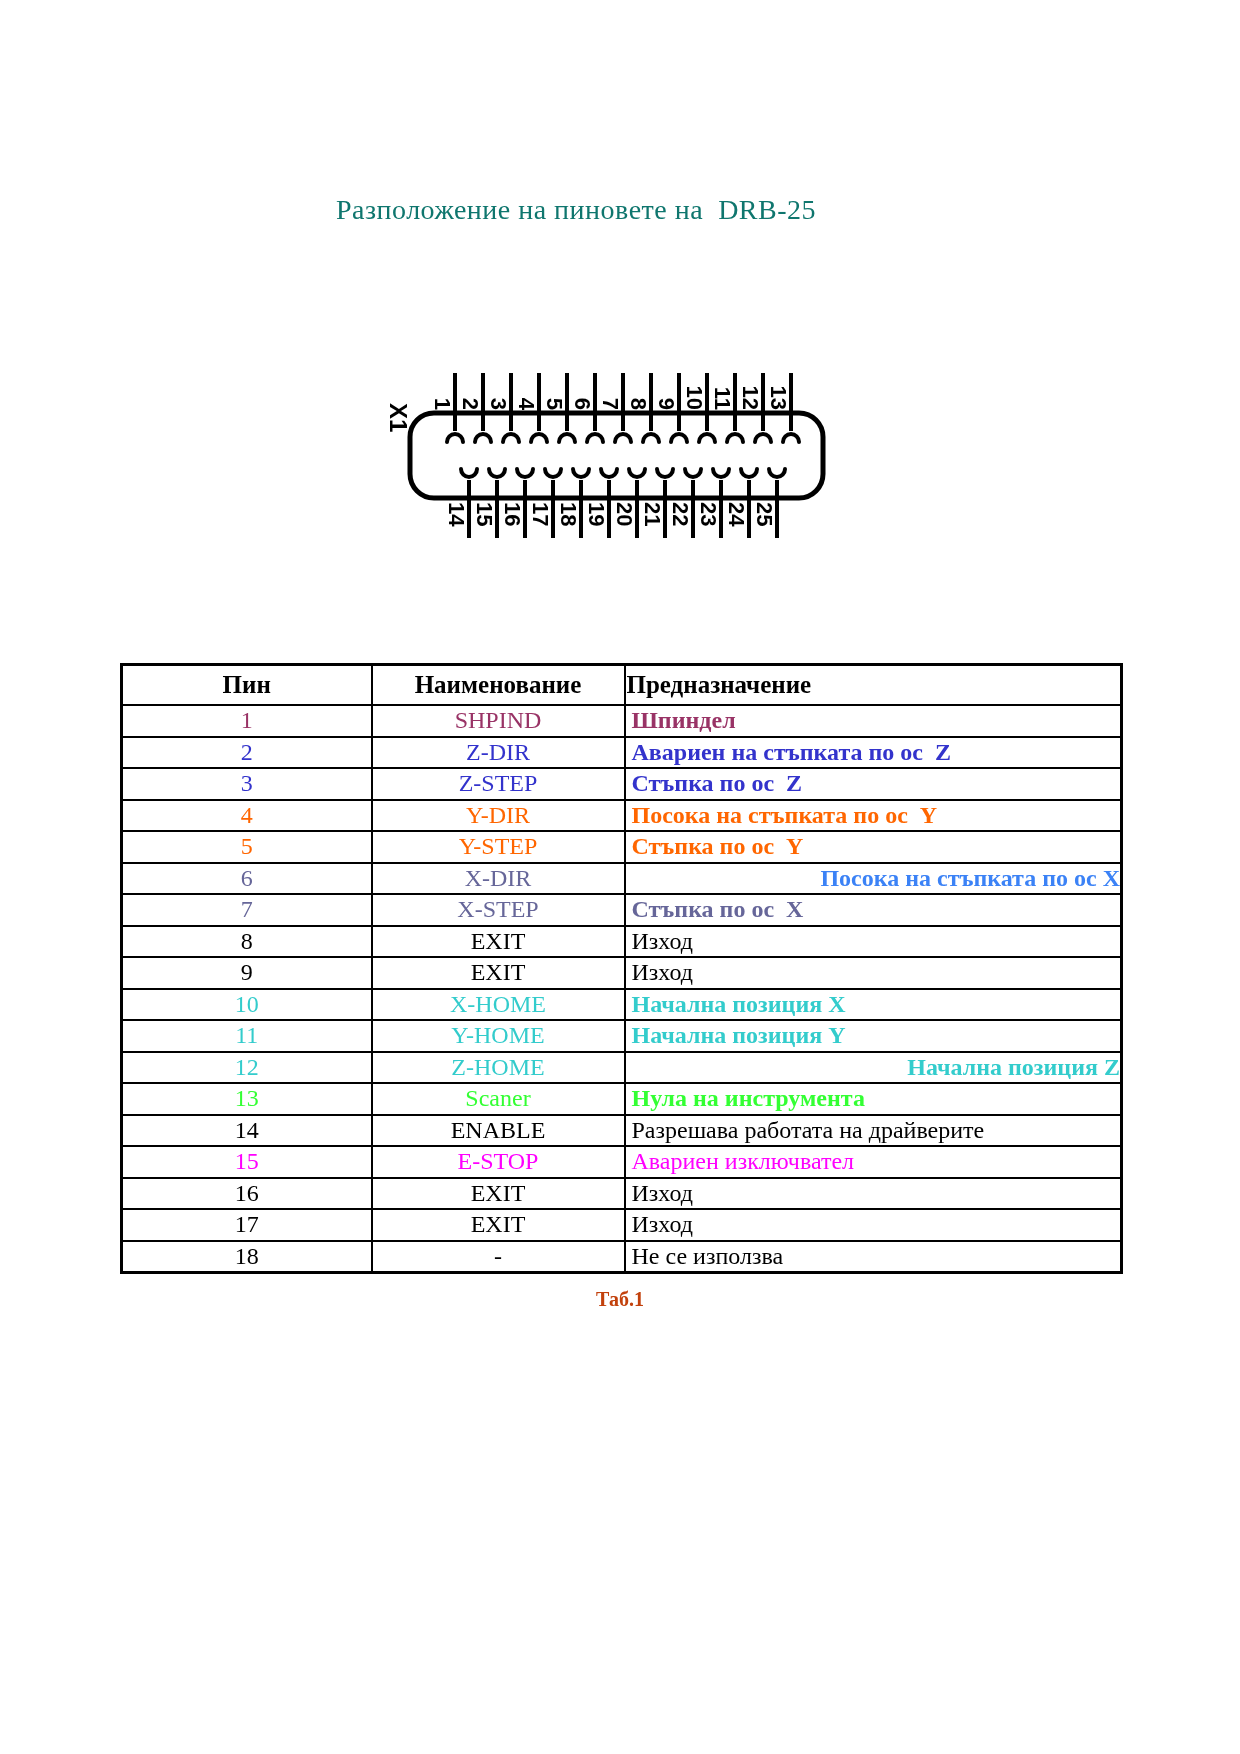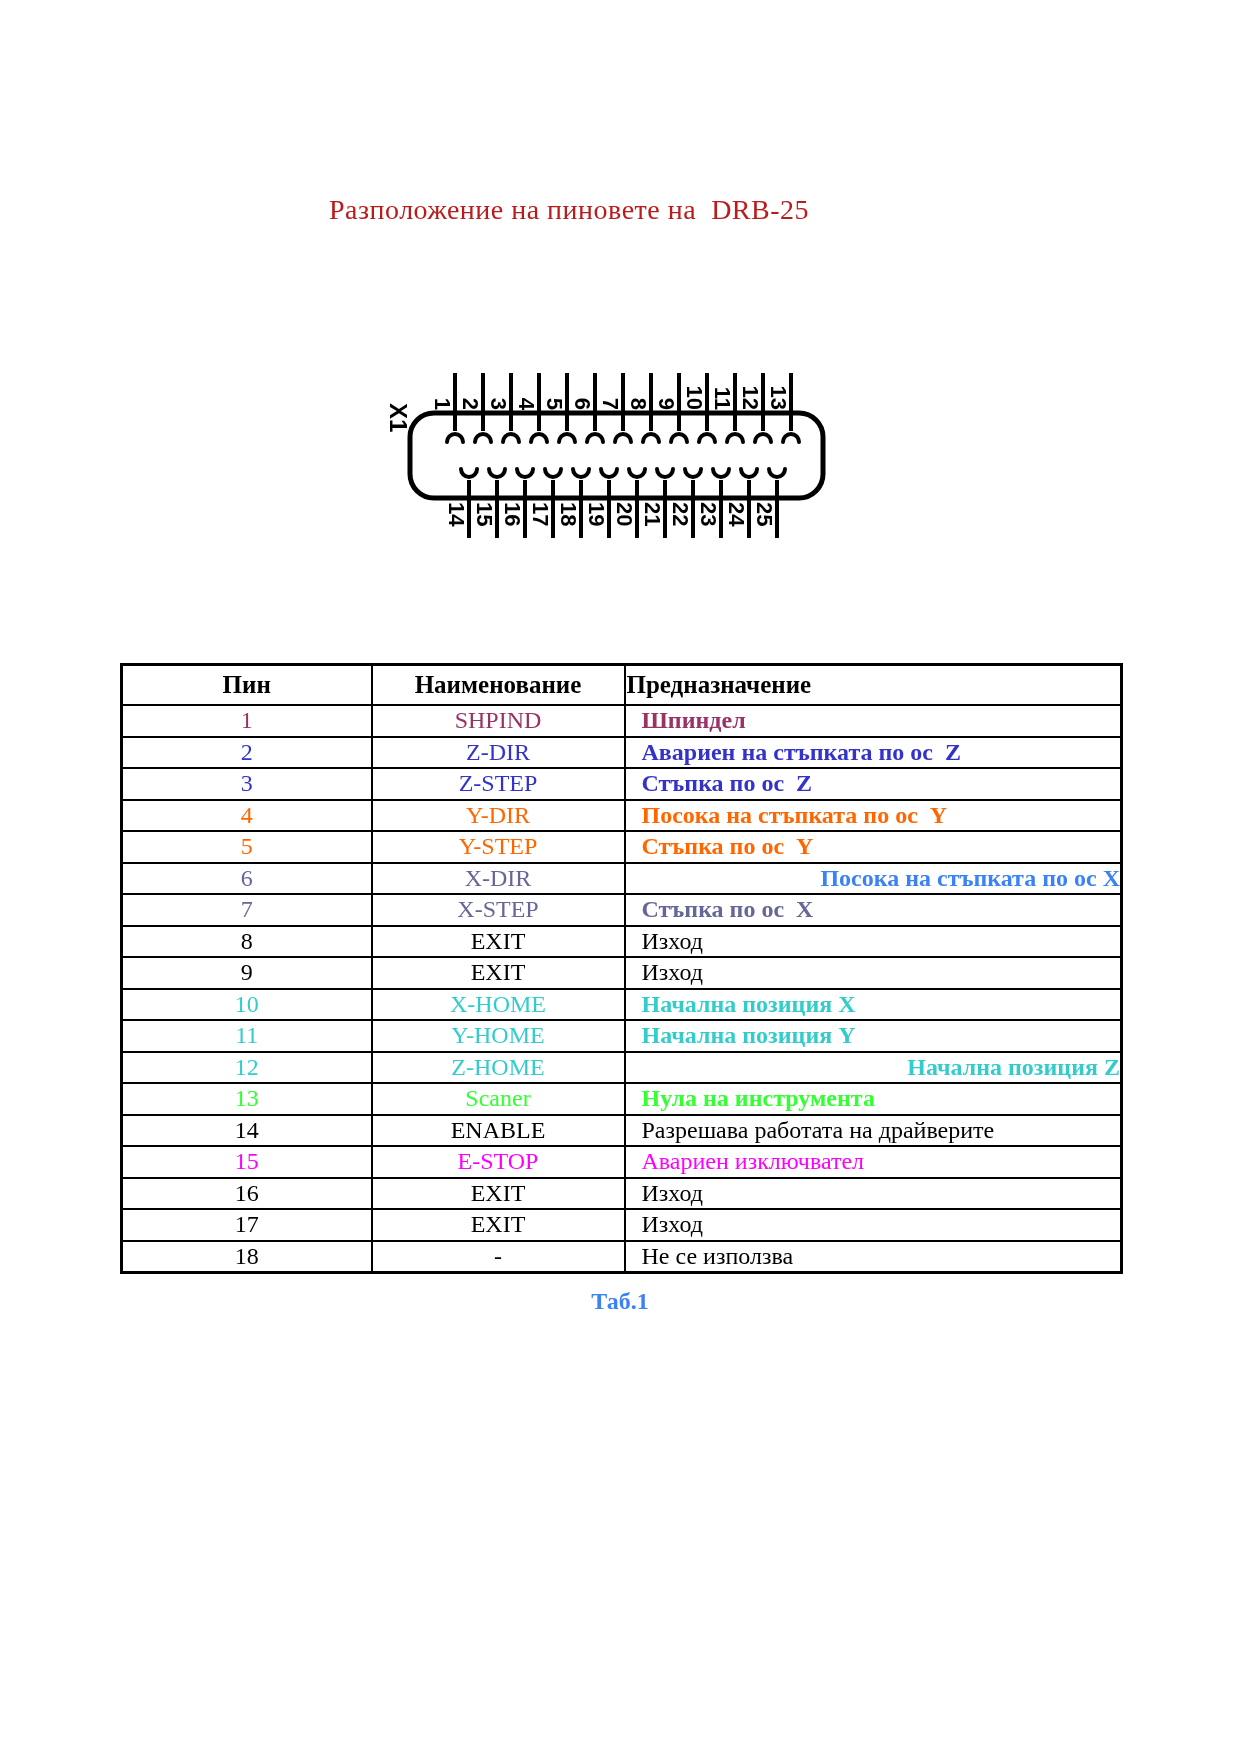--- a/index.html
+++ b/index.html
@@ -53,40 +53,40 @@
   .pin-table td {
     border: 2px solid #000;
     font-size: 24px;
     height: 29.5px;
     padding: 0;
     line-height: 1.05;
   }
   .pin-table td.c-pin, .pin-table td.c-name { text-align: center; }
   .pin-table td.c-desc {
     text-align: left;
-    padding-left: 16px;
+    padding-left: 6px;
     white-space: pre-wrap;
   }
   .table-caption {
     position: absolute;
     left: 120px;
     top: 1288px;
     width: 1000px;
     text-align: center;
-    font-size: 24px;
+    font-size: 20px;
     font-weight: bold;
-    color: #3b82f6;
+    color: #c2410c;
   }
 </style>
 </head>
 <body>
 
 <div class="page">
 
-  <div class="doc-title" style="color: #b91c1c;">Разположение на пиновете на  DRB-25</div>
+  <div class="doc-title" style="color: #0f766e; margin-left: 7px;">Разположение на пиновете на  DRB-25</div>
 
   <svg class="connector-svg" viewBox="0 0 480 250">
     <rect x="40" y="88" width="413" height="85" rx="24" ry="24" fill="none" stroke="#000" stroke-width="5"></rect>
     <text x="20" y="78" text-anchor="start" transform="rotate(90,20,78)" font-family="Liberation Sans, sans-serif" font-size="24" font-weight="600" fill="#000">X1</text>
     <g id="pins-group">
         <line x1="85" y1="48" x2="85" y2="106" stroke="#000" stroke-width="4"></line>
         <path d="M 77 117 A 8 8 0 0 1 93 117" fill="none" stroke="#000" stroke-width="4" stroke-linecap="round"></path>
         <text x="65" y="85" text-anchor="end" transform="rotate(90,65,85)" font-family="Liberation Sans, sans-serif" font-size="22" font-weight="600" fill="#000">1</text>
         <line x1="113" y1="48" x2="113" y2="106" stroke="#000" stroke-width="4"></line>
         <path d="M 105 117 A 8 8 0 0 1 121 117" fill="none" stroke="#000" stroke-width="4" stroke-linecap="round"></path>

